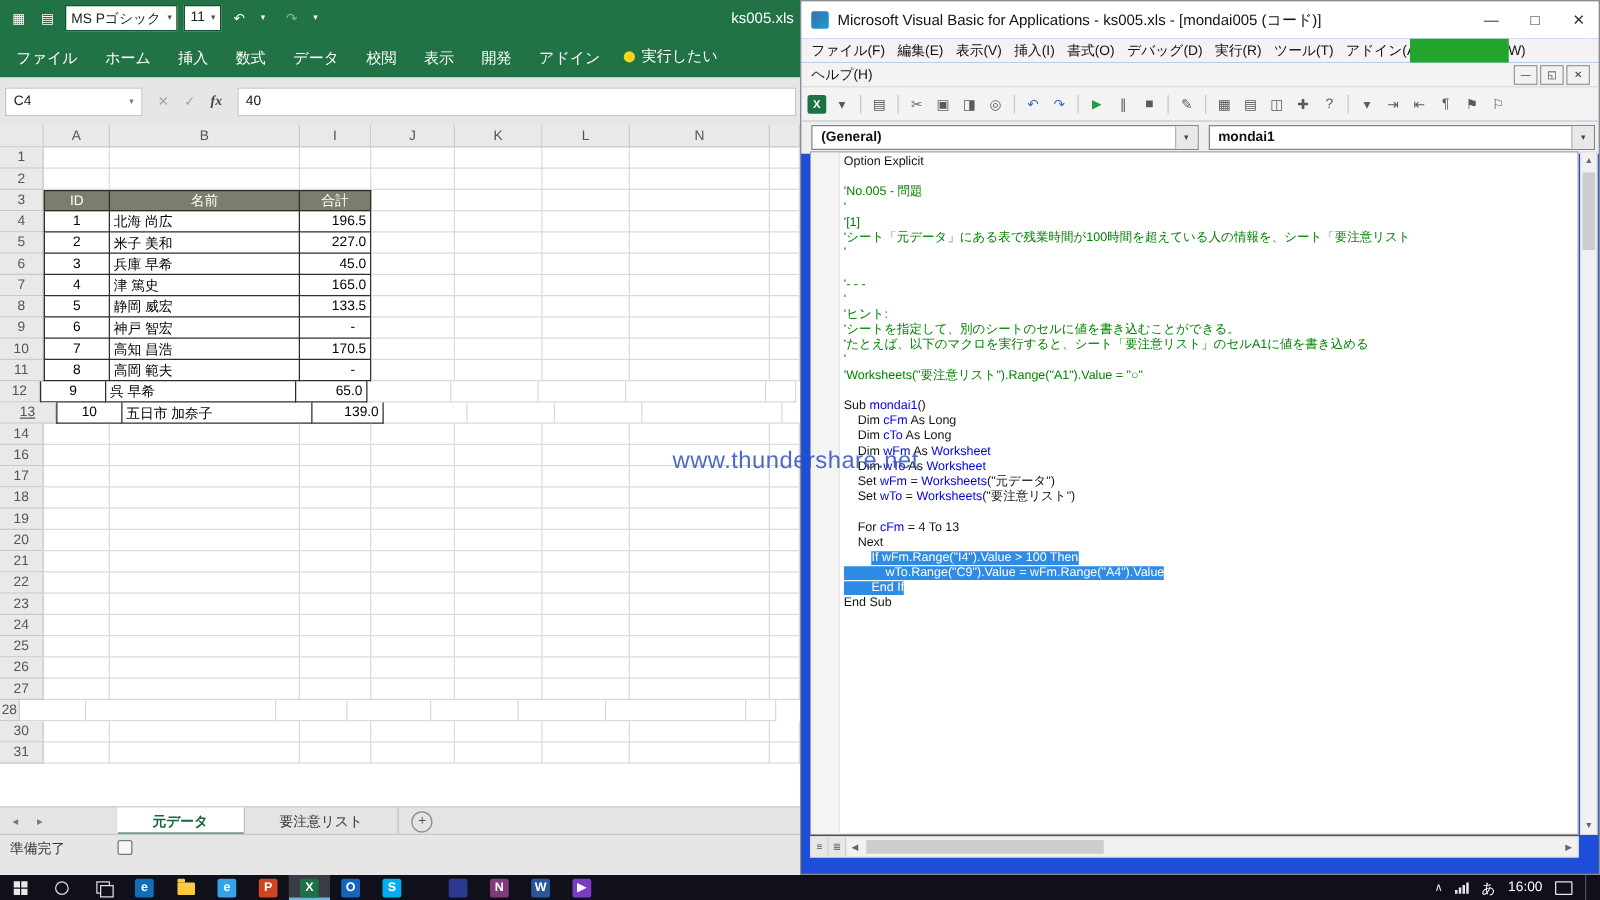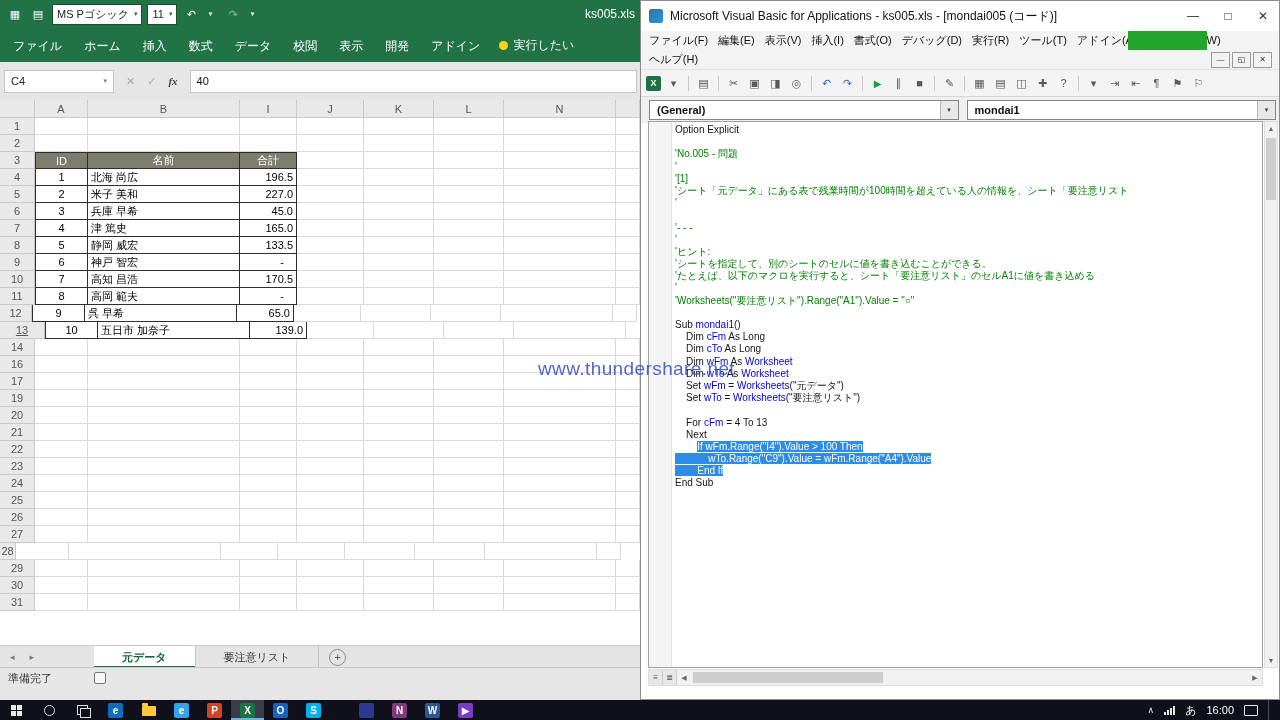--- a/index.html
+++ b/index.html
@@ -54,21 +54,21 @@
   .sheet-tab.active{background:#fff;color:#14663B;font-weight:bold;box-shadow:inset 0 -2px 0 #217346;}
   .add-sheet{align-self:center;width:15px;height:15px;border:1px solid #8a8a8a;border-radius:50%;color:#555;
              display:flex;align-items:center;justify-content:center;font-size:11px;margin-left:10px;}
 
   .x-status{position:absolute;left:0;top:667px;width:640px;height:33px;background:#E6E6E6;
             border-top:1px solid #C8C8C8;font-size:11px;color:#333;display:flex;align-items:flex-start;
             padding:3px 8px 0;gap:0;}
   .rec-icon{width:10px;height:10px;border:1px solid #777;border-radius:2px;background:#F6F6F6;margin-left:42px;margin-top:1px;}
 
   
-  .v-win{position:absolute;left:640px;top:0;width:640px;height:700px;background:#ffffff;
+  .v-win{position:absolute;left:640px;top:0;width:640px;height:700px;background:#1d4ed8;
          border:1px solid #8C8C8C;box-sizing:border-box;z-index:10;}
   .v-title{height:30px;background:#FFFFFF;display:flex;align-items:center;padding:0 2px 0 8px;gap:7px;
            font-size:12px;color:#111;}
   .vb-icon{width:14px;height:14px;background:linear-gradient(135deg,#3A6EA5,#1E9AD6);border-radius:2px;flex:none;}
   .v-title-text{white-space:nowrap;overflow:hidden;flex:1;}
   .v-ctl{width:28px;height:26px;display:flex;align-items:center;justify-content:center;font-size:12px;color:#333;}
   .v-menurow{display:flex;height:19px;align-items:center;padding:0 3px;background:#F3F3F3;font-size:11px;color:#111;}
   .v-menu-item{padding:2px 5px;white-space:nowrap;}
   .v-menurow.row2{justify-content:space-between;}
   .row2-right{display:flex;gap:2px;padding-right:4px;}
@@ -374,20 +374,31 @@
           <div class="g-cell" style="width: 53px;"></div>
           <div class="g-cell" style="width: 152px;"></div>
           <div class="g-cell" style="width: 57px;"></div>
           <div class="g-cell" style="width: 67px;"></div>
           <div class="g-cell" style="width: 70px;"></div>
           <div class="g-cell" style="width: 70px;"></div>
           <div class="g-cell" style="width: 112px;"></div>
           <div class="g-cell" style="width: 24px;"></div>
         </div>
         <div class="g-row">
+          <div class="g-rh" style="width: 35px;">18</div>
+          <div class="g-cell" style="width: 53px;"></div>
+          <div class="g-cell" style="width: 152px;"></div>
+          <div class="g-cell" style="width: 57px;"></div>
+          <div class="g-cell" style="width: 67px;"></div>
+          <div class="g-cell" style="width: 70px;"></div>
+          <div class="g-cell" style="width: 70px;"></div>
+          <div class="g-cell" style="width: 112px;"></div>
+          <div class="g-cell" style="width: 24px;"></div>
+        </div>
+        <div class="g-row">
           <div class="g-rh" style="width: 35px;">19</div>
           <div class="g-cell" style="width: 53px;"></div>
           <div class="g-cell" style="width: 152px;"></div>
           <div class="g-cell" style="width: 57px;"></div>
           <div class="g-cell" style="width: 67px;"></div>
           <div class="g-cell" style="width: 70px;"></div>
           <div class="g-cell" style="width: 70px;"></div>
           <div class="g-cell" style="width: 112px;"></div>
           <div class="g-cell" style="width: 24px;"></div>
         </div>
@@ -474,31 +485,20 @@
           <div class="g-cell" style="width: 152px;"></div>
           <div class="g-cell" style="width: 57px;"></div>
           <div class="g-cell" style="width: 67px;"></div>
           <div class="g-cell" style="width: 70px;"></div>
           <div class="g-cell" style="width: 70px;"></div>
           <div class="g-cell" style="width: 112px;"></div>
           <div class="g-cell" style="width: 24px;"></div>
         </div>
         <div class="g-row">
           <div class="g-rh" style="width: 16px;">28</div>
-          <div class="g-cell" style="width: 53px;"></div>
-          <div class="g-cell" style="width: 152px;"></div>
-          <div class="g-cell" style="width: 57px;"></div>
-          <div class="g-cell" style="width: 67px;"></div>
-          <div class="g-cell" style="width: 70px;"></div>
-          <div class="g-cell" style="width: 70px;"></div>
-          <div class="g-cell" style="width: 112px;"></div>
-          <div class="g-cell" style="width: 24px;"></div>
-        </div>
-        <div class="g-row">
-          <div class="g-rh" style="width: 35px;">29</div>
           <div class="g-cell" style="width: 53px;"></div>
           <div class="g-cell" style="width: 152px;"></div>
           <div class="g-cell" style="width: 57px;"></div>
           <div class="g-cell" style="width: 67px;"></div>
           <div class="g-cell" style="width: 70px;"></div>
           <div class="g-cell" style="width: 70px;"></div>
           <div class="g-cell" style="width: 112px;"></div>
           <div class="g-cell" style="width: 24px;"></div>
         </div>
         <div class="g-row">

